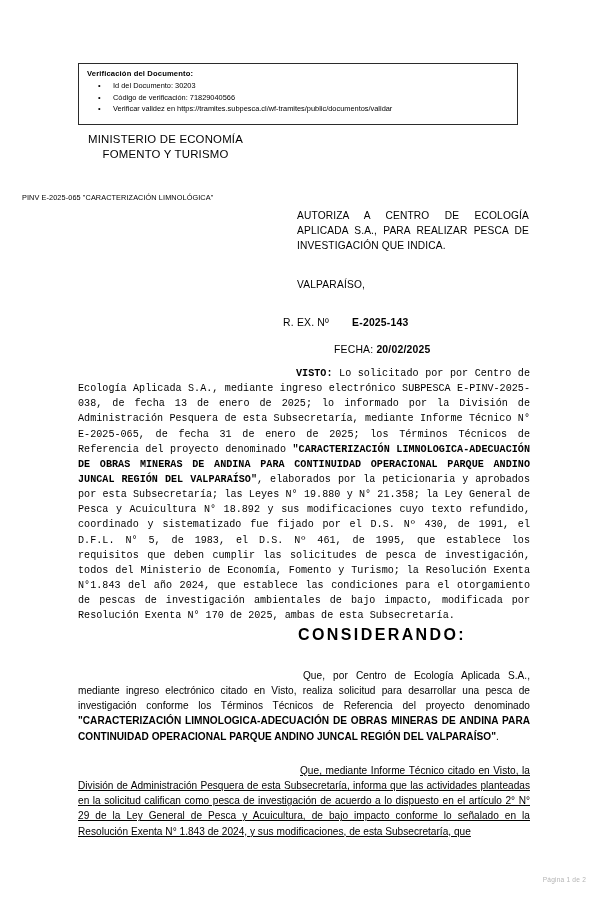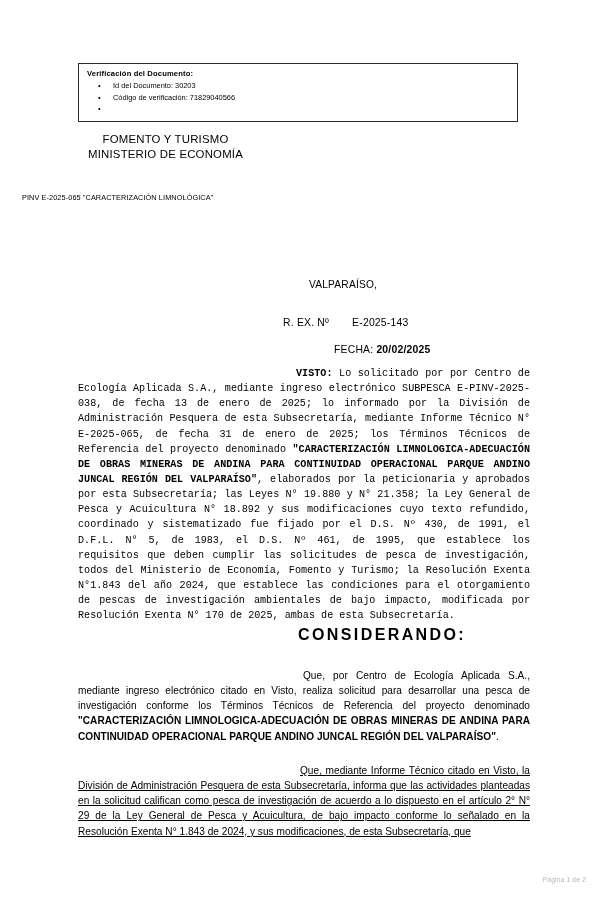--- a/index.html
+++ b/index.html
@@ -23,21 +23,21 @@
   }
 
   
   .verify-box {
     position: absolute;
     left: 78px;
     top: 63px;
     width: 440px;
     box-sizing: border-box;
     border: 1.2px solid #2b2b2b;
-    padding: 5px 6px 18px 8px;
+    padding: 5px 6px 9px 8px;
     background: #ffffff;
   }
   .verify-title {
     font-size: 7.6px;
     font-weight: bold;
     letter-spacing: 0.15px;
     line-height: 1.35;
     margin-bottom: 1px;
   }
   .verify-list {
@@ -106,31 +106,30 @@
     text-align: justify;
     text-align-last: left;
   }
 
   .place {
     position: absolute;
     left: 297px;
     top: 279px;
     font-size: 10.2px;
     letter-spacing: 0.2px;
-    margin-left: 12px;
   }
 
   .res-number {
     position: absolute;
     left: 283px;
     top: 317px;
     font-size: 10.4px;
     letter-spacing: 0.2px;
   }
-  .res-number b { font-weight: normal; padding-left: 20px; }
+  .res-number b { font-weight: bold; padding-left: 20px; }
 
   .res-date {
     position: absolute;
     left: 297px;
     top: 344px;
     font-size: 10.4px;
     letter-spacing: 0.2px;
     padding-left: 37px;
   }
   .res-date b { font-weight: bold; }
@@ -200,31 +199,33 @@
       <li>
         <span class="bullet">•</span>
         <span>Id del Documento: 30203</span>
       </li>
       <li>
         <span class="bullet">•</span>
         <span>Código de verificación: 71829040566</span>
       </li>
       <li>
         <span class="bullet">•</span>
+        <span>Verificar validez en https://tramites.subpesca.cl/wf-tramites/public/documentos/validar</span>
       </li>
     </ul>
   </div>
 
   <div class="letterhead">
+    <div class="lh-line">MINISTERIO DE ECONOMÍA</div>
     <div class="lh-line">FOMENTO Y TURISMO</div>
-    <div class="lh-line">MINISTERIO DE ECONOMÍA</div>
   </div>
 
   <div class="pinv-code">PINV E-2025-065 "CARACTERIZACIÓN LIMNOLÓGICA"</div>
 
+  <div class="title-block">AUTORIZA A CENTRO DE ECOLOGÍA APLICADA S.A., PARA REALIZAR PESCA DE INVESTIGACIÓN QUE INDICA.</div>
 
   <div class="place">VALPARAÍSO,</div>
 
   <div class="res-number">
     <span>R. EX. Nº </span><b>E-2025-143</b>
   </div>
 
   <div class="res-date">
     <span>FECHA: </span><b>20/02/2025</b>
   </div>

